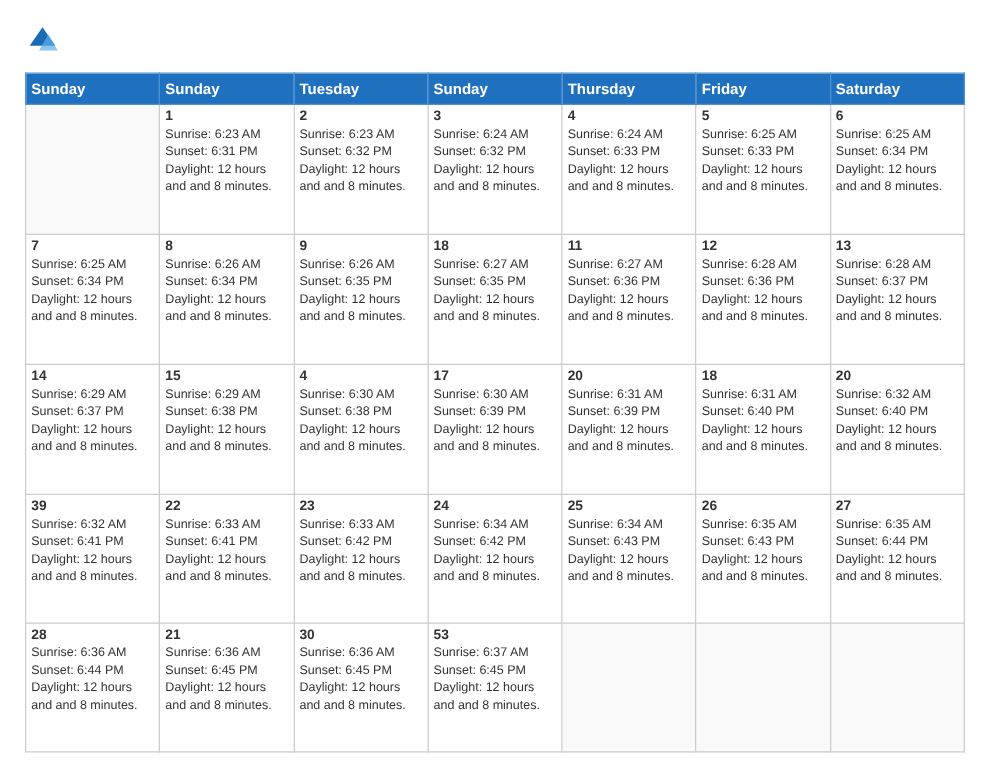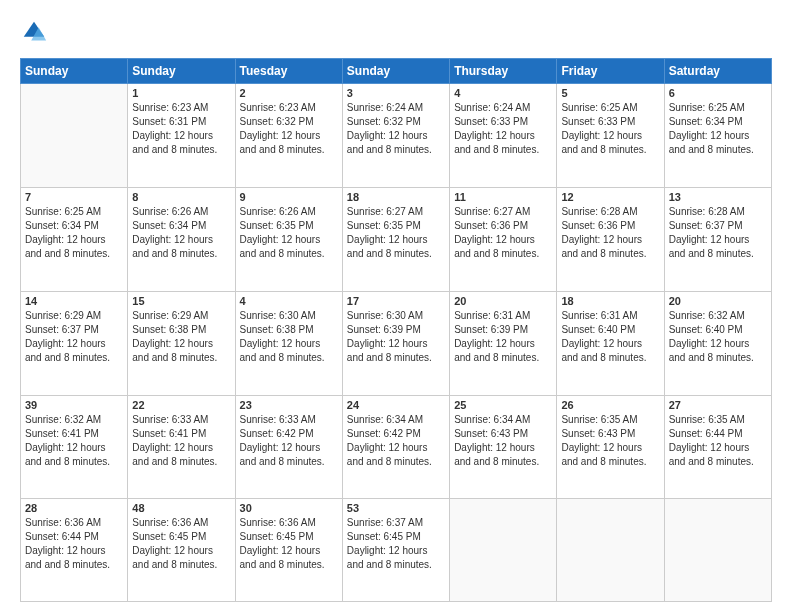--- a/index.html
+++ b/index.html
@@ -253,21 +253,21 @@
             <span class="day-number">27</span>
             <div class="day-info"><span>Sunrise: 6:35 AM</span><br><span>Sunset: 6:44 PM</span><br><span>Daylight: 12 hours<br>and and 8 minutes.</span></div>
           </td>
         </tr>
         <tr class="last-row">
           <td>
             <span class="day-number">28</span>
             <div class="day-info"><span>Sunrise: 6:36 AM</span><br><span>Sunset: 6:44 PM</span><br><span>Daylight: 12 hours<br>and and 8 minutes.</span></div>
           </td>
           <td>
-            <span class="day-number">48</span>
+            <span class="day-number">21</span>
             <div class="day-info"><span>Sunrise: 6:36 AM</span><br><span>Sunset: 6:45 PM</span><br><span>Daylight: 12 hours<br>and and 8 minutes.</span></div>
           </td>
           <td>
             <span class="day-number">30</span>
             <div class="day-info"><span>Sunrise: 6:36 AM</span><br><span>Sunset: 6:45 PM</span><br><span>Daylight: 12 hours<br>and and 8 minutes.</span></div>
           </td>
           <td>
             <span class="day-number">53</span>
             <div class="day-info"><span>Sunrise: 6:37 AM</span><br><span>Sunset: 6:45 PM</span><br><span>Daylight: 12 hours<br>and and 8 minutes.</span></div>
           </td>

